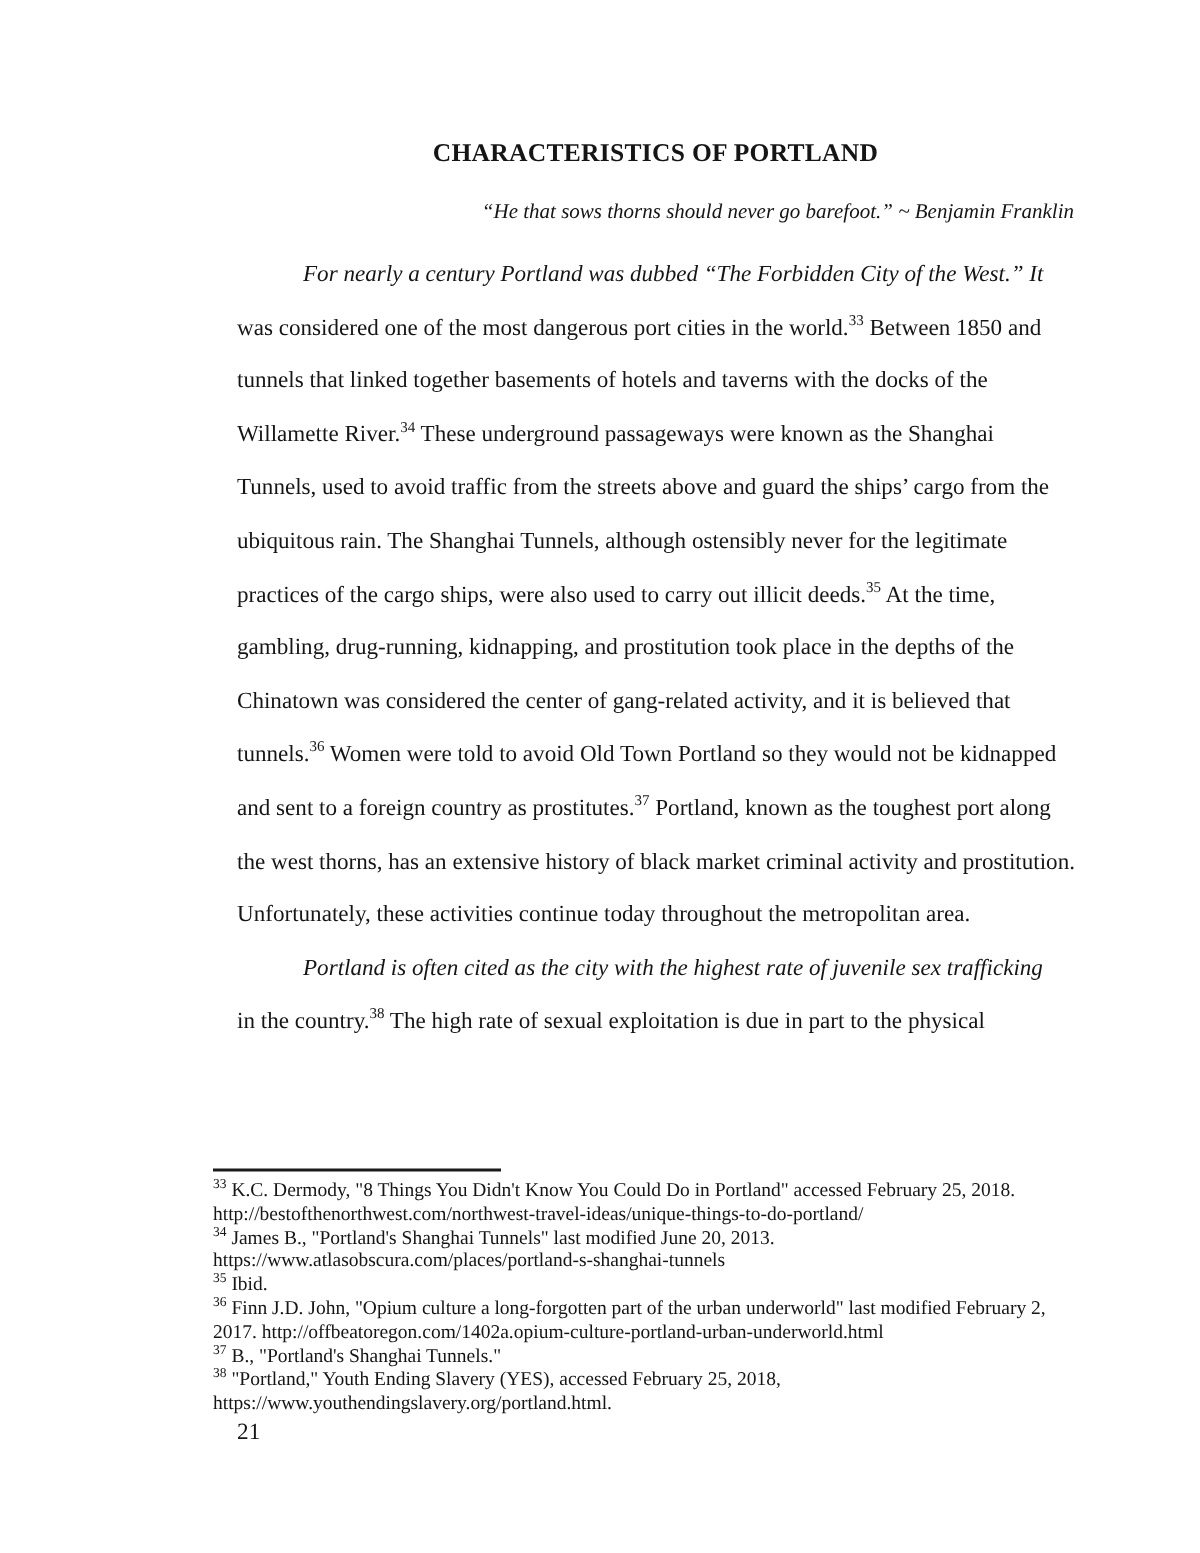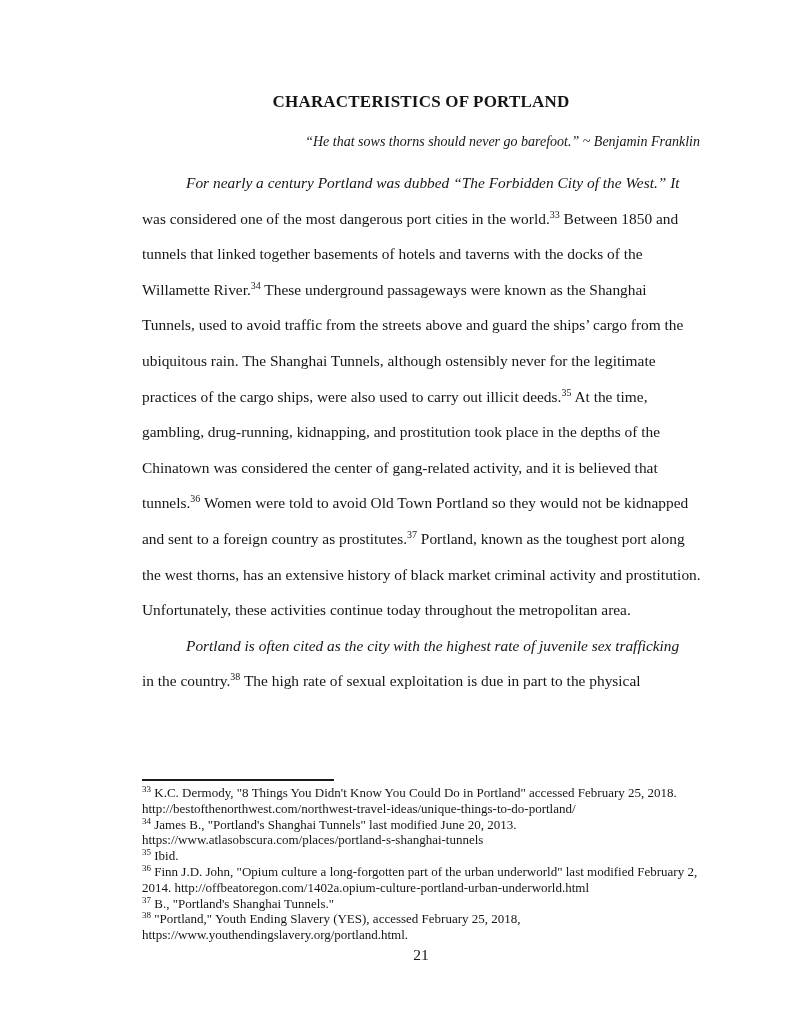--- a/index.html
+++ b/index.html
@@ -10,21 +10,21 @@
     color: #151515;
     overflow: hidden;
   }
   .page {
     position: relative;
     width: 800px; height: 1035px;
     background: #ffffff;
   }
   .column {
     position: absolute;
-    left: 142px;
+    left: 158px;
     width: 558px;
   }
   .title {
     top: 92px;
     text-align: center;
     font-weight: bold;
     font-size: 17px;
     letter-spacing: 0.2px;
   }
   .epigraph {
@@ -67,21 +67,21 @@
     line-height: 15.8px;
     white-space: nowrap;
   }
   sup.fn-sup {
     font-size: 9px;
     line-height: 0;
     vertical-align: super;
   }
   .page-number {
     top: 946px;
-    text-align: center;
+    text-align: left;
     font-size: 15.5px;
   }
 </style>
 </head>
 <body>
 
 <div class="page">
 
   <div class="column title">CHARACTERISTICS OF PORTLAND</div>
 
@@ -107,21 +107,21 @@
 
   <div class="footnote-rule"></div>
 
   <div class="footnotes">
       <div class="fn-line"><sup class="fn-sup">33</sup> K.C. Dermody, "8 Things You Didn't Know You Could Do in Portland" accessed February 25, 2018.</div>
       <div class="fn-line">http://bestofthenorthwest.com/northwest-travel-ideas/unique-things-to-do-portland/</div>
       <div class="fn-line"><sup class="fn-sup">34</sup> James B., "Portland's Shanghai Tunnels" last modified June 20, 2013.</div>
       <div class="fn-line">https://www.atlasobscura.com/places/portland-s-shanghai-tunnels</div>
       <div class="fn-line"><sup class="fn-sup">35</sup> Ibid.</div>
       <div class="fn-line"><sup class="fn-sup">36</sup> Finn J.D. John, "Opium culture a long-forgotten part of the urban underworld" last modified February 2,</div>
-      <div class="fn-line">2014. http://offbeatoregon.com/1402a.opium-culture-portland-urban-underworld.html</div>
+      <div class="fn-line">2017. http://offbeatoregon.com/1402a.opium-culture-portland-urban-underworld.html</div>
       <div class="fn-line"><sup class="fn-sup">37</sup> B., "Portland's Shanghai Tunnels."</div>
       <div class="fn-line"><sup class="fn-sup">38</sup> "Portland," Youth Ending Slavery (YES), accessed February 25, 2018,</div>
       <div class="fn-line">https://www.youthendingslavery.org/portland.html.</div>
     </div>
 
   <div class="column page-number">21</div>
 
 </div>
 
 </body></html>

